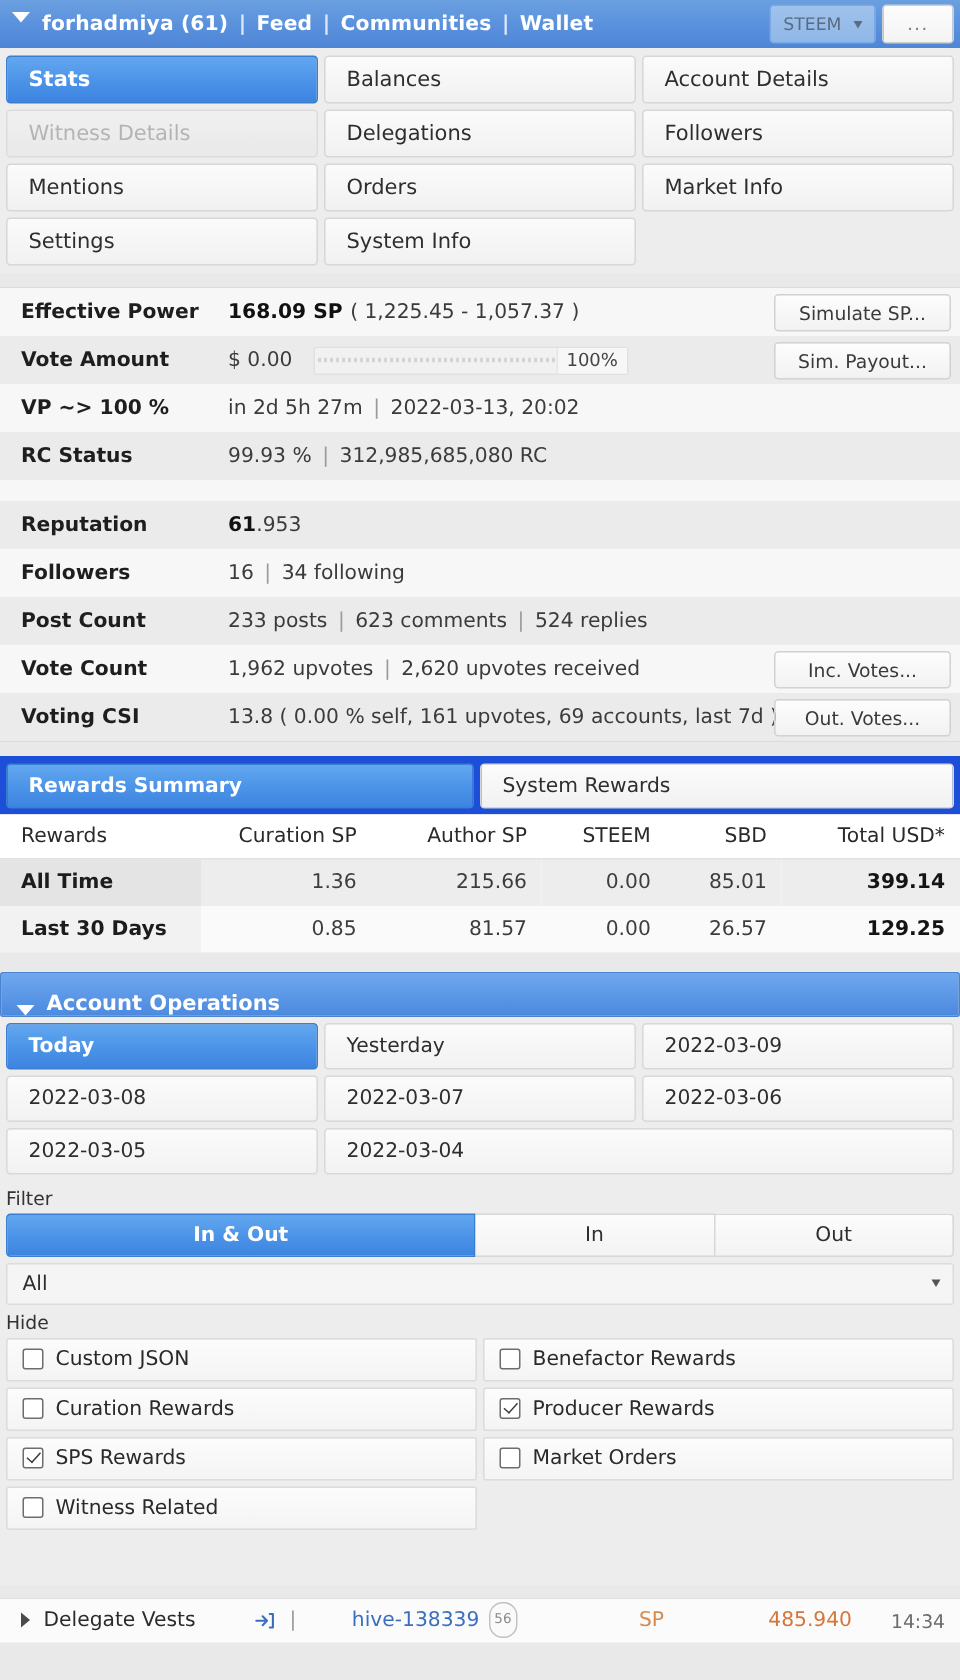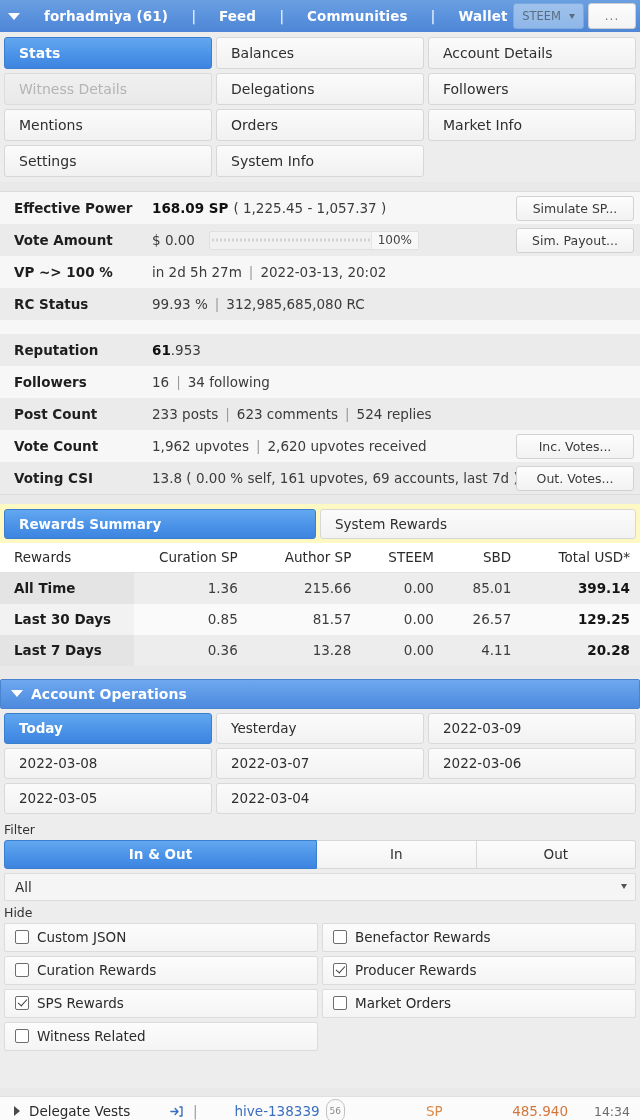--- a/index.html
+++ b/index.html
@@ -14,21 +14,21 @@
   .app { width: 640px; height: 1120px; position: relative; background: #e9e9e9; }
 
   
   .topbar {
     height: 32px; width: 100%;
     background: linear-gradient(to bottom, #6a9fe0 0%, #5b92dd 50%, #4e86d6 100%);
     display: flex; align-items: center;
     padding: 0 4px 0 8px;
     position: relative;
   }
-  .topbar-left { display: flex; align-items: center; gap: 16px; flex: 1; }
+  .topbar-left { display: flex; align-items: flex-start; gap: 0px; flex: 1; }
   .caret-down {
     width: 0; height: 0;
     border-left: 6px solid transparent;
     border-right: 6px solid transparent;
     border-top: 7px solid #ffffff;
     margin-right: 8px;
   }
   .topbar-link {
     color: #ffffff; font-size: 13.5px; font-weight: bold;
     letter-spacing: 0.1px; white-space: nowrap;
@@ -132,21 +132,21 @@
     background: repeating-linear-gradient(to right,#d4d4d4 0 2px,transparent 2px 4px);
   }
   .progpct {
     position: absolute; right: 0; top: 0;
     height: 100%; display: flex; align-items: center; padding: 0 6px;
     font-size: 12px; color: #444;
     background: #f7f7f7; border-left: 1px solid #e5e5e5;
   }
 
   
-  .rtabs { display: flex; gap: 4px; padding: 5px 4px 4px 4px; background:#fef9c3; }
+  .rtabs { display: flex; gap: 4px; padding: 5px 4px 4px 4px; background:#1d4ed8; }
   .rtab {
     height: 30px; display: flex; align-items: center; padding-left: 14px;
     font-size: 13.5px; border-radius: 3px;
   }
   .rtab.active {
     flex: 0 0 312px;
     background: linear-gradient(to bottom,#62a7ef 0%,#4b93e8 55%,#3d84e0 100%);
     border: 1px solid #3a7ed0; color: #fff; font-weight: bold;
   }
   .rtab.inactive {
@@ -168,21 +168,21 @@
   }
   table.rewards td.first { text-align: left; padding-left: 14px; font-weight: bold; color:#1c1c1c; }
   table.rewards td.total { font-weight: bold; color: #141414; }
   table.rewards tr.odd td { background: #ededed; }
   table.rewards tr.odd td.first { background: #e4e4e4; }
   table.rewards tr.even td { background: #fafafa; }
   table.rewards tr.even td.first { background: #f2f2f2; }
 
   
   .ops-header {
-    height: 30px; display: flex; align-items: center; padding-left: 10px;
+    height: 30px; display: flex; align-items: flex-end; padding-left: 10px;
     background: linear-gradient(to bottom,#6fa8ef 0%,#5b97e6 55%,#4d89dd 100%);
     color: #fff; font-size: 14px; font-weight: bold;
     border: 1px solid #4a83cf; border-radius: 2px;
   }
   .ops-header .caret-down { border-top-color: #ffffff; margin-right: 8px; }
 
   .date-grid { display: grid; grid-template-columns: 1fr 1fr 1fr; gap: 4px; padding: 4px; background:#ededed; }
   .date-btn {
     height: 31px; display: flex; align-items: center; padding-left: 14px;
     font-size: 13.5px; color: #2e2e2e;
@@ -439,28 +439,20 @@
           <td class="total">399.14</td>
         </tr>
         <tr class="even">
           <td class="first">Last 30 Days</td>
           <td>0.85</td>
           <td>81.57</td>
           <td>0.00</td>
           <td>26.57</td>
           <td class="total">129.25</td>
         </tr>
-        <tr class="odd">
-          <td class="first">Last 7 Days</td>
-          <td>0.36</td>
-          <td>13.28</td>
-          <td>0.00</td>
-          <td>4.11</td>
-          <td class="total">20.28</td>
-        </tr>
       </tbody>
     </table>
   </div>
 
   <div class="gap" style="height:13px"></div>
 
   <div>
     <div class="ops-header">
       <span class="caret-down"></span>
       <span>Account Operations</span>

